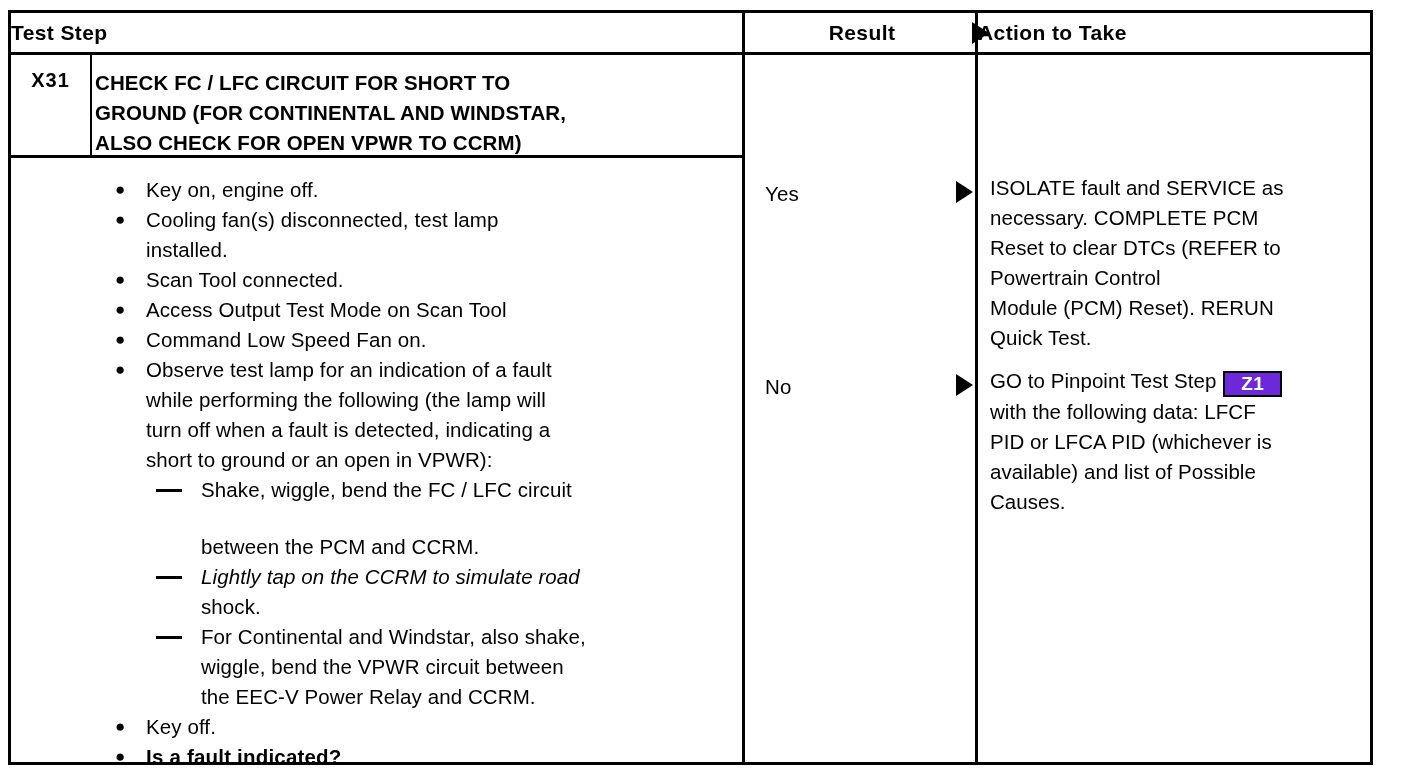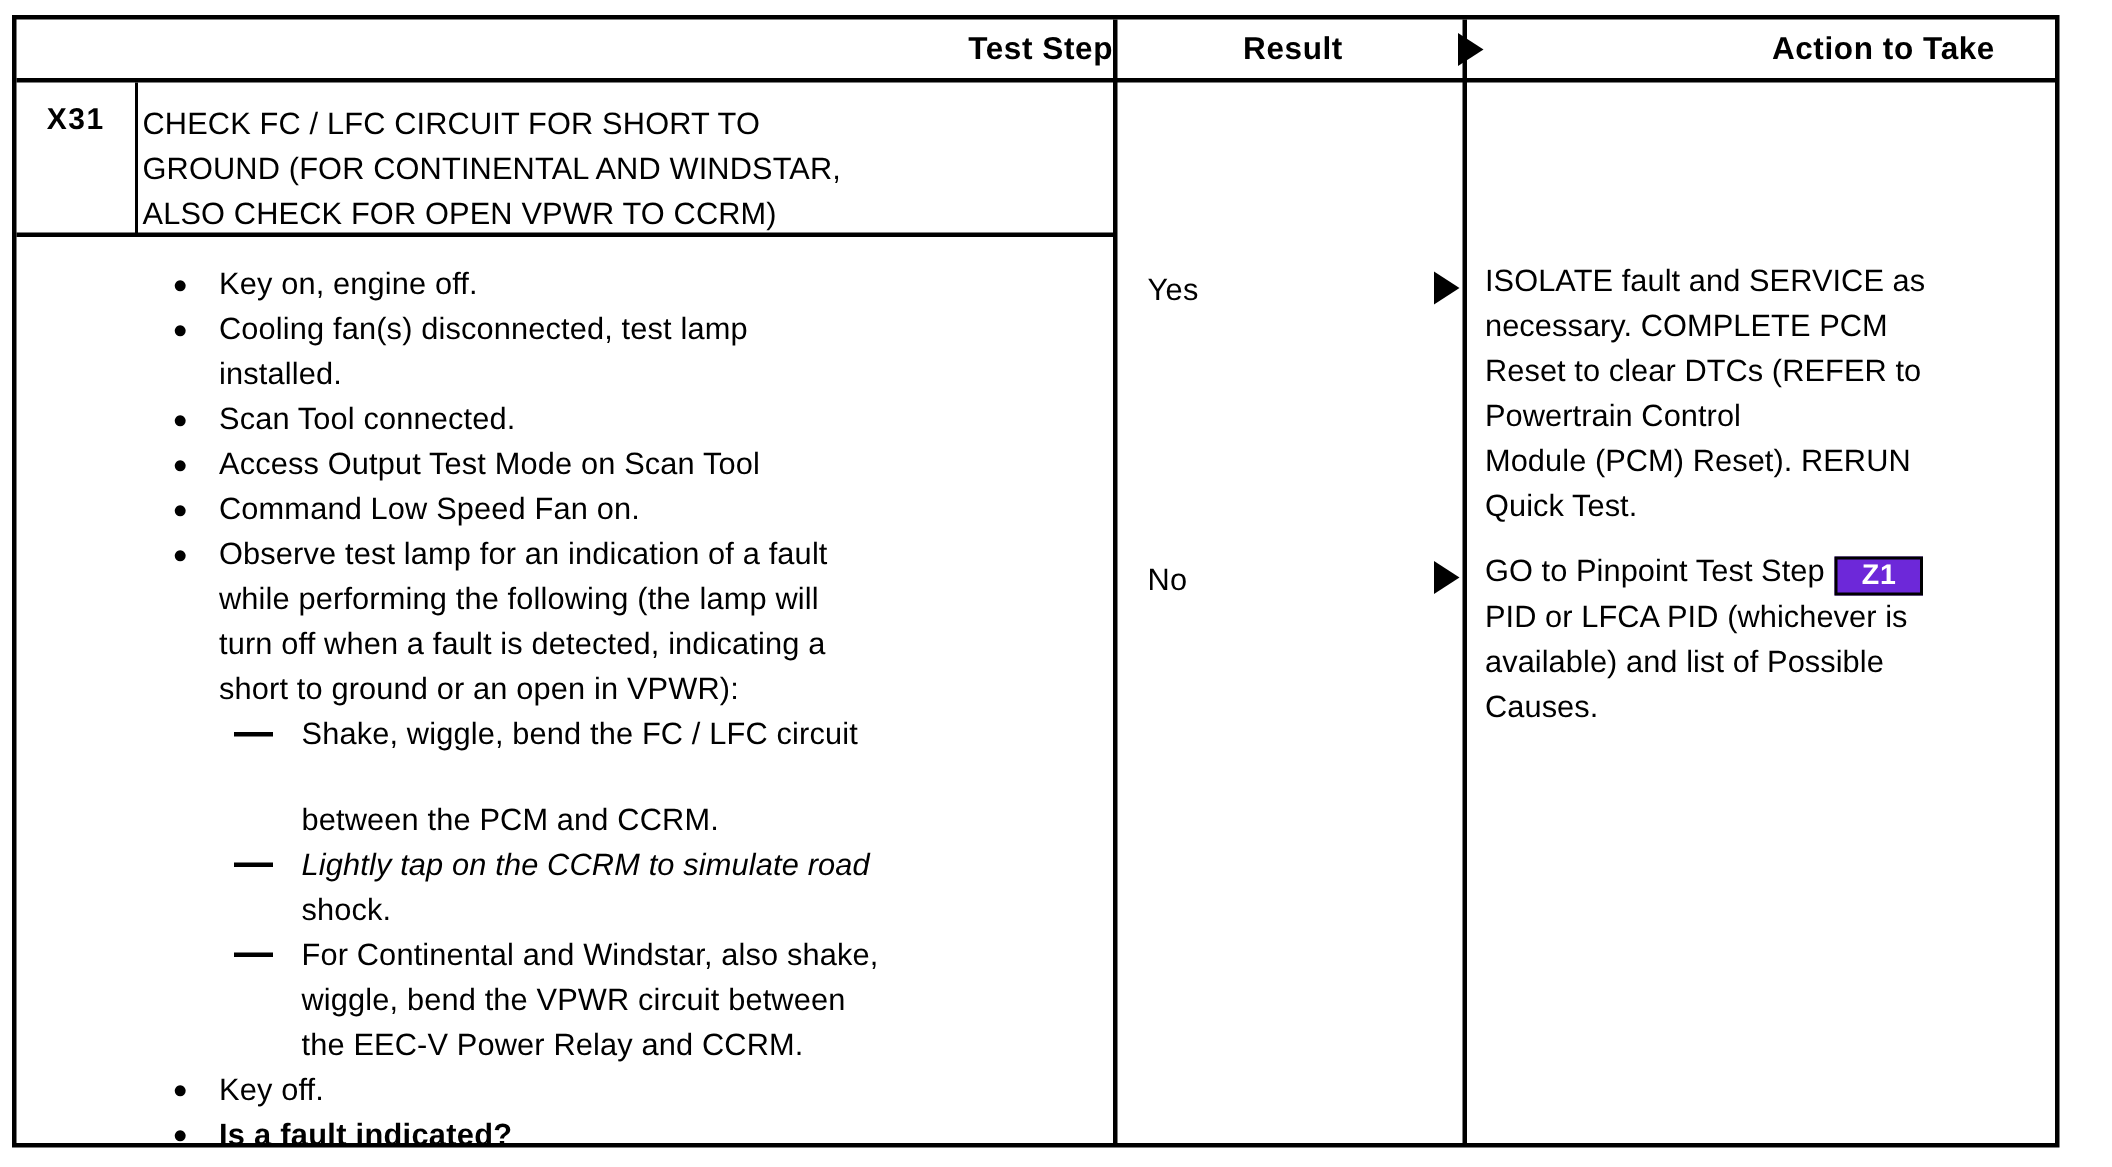--- a/index.html
+++ b/index.html
@@ -78,21 +78,21 @@
     left: 0; top: 0;
     width: 100%;
     height: 39px;
   }
   .hdr-cell {
     position: absolute;
     top: 0;
     height: 39px;
     display: flex;
     align-items: center;
-    justify-content: flex-end;
+    justify-content: flex-start;
     font-size: 21px;
     font-weight: bold;
     letter-spacing: 0.4px;
   }
   .hdr-step   { left: 0;     width: 731px; }
   .hdr-result { left: 734px; width: 230px; margin-left: 17px; }
   .hdr-action { left: 967px; width: 352px; }
 
   .hdr-result {
     justify-content: flex-start;
@@ -139,20 +139,21 @@
   
   .step-title {
     position: absolute;
     left: 84px;
     top: 42px;
     width: 640px;
     font-size: 20.5px;
     line-height: 30px;
     letter-spacing: 0.1px;
     padding-top: 13px;
+    font-weight: bold;
   }
   .step-title .tline { white-space: pre; }
 
   
   .procedure {
     position: absolute;
     left: 0;
     top: 145px;
     width: 731px;
     bottom: 0;
@@ -315,19 +316,20 @@
     <div class="action-cell action-yes" id="action-yes">
         <div class="aline">ISOLATE fault and SERVICE as</div>
         <div class="aline">necessary. COMPLETE PCM</div>
         <div class="aline">Reset to clear DTCs (REFER to</div>
         <div class="aline">Powertrain Control</div>
         <div class="aline">Module (PCM) Reset). RERUN</div>
         <div class="aline">Quick Test.</div>
       </div>
     <div class="action-cell action-no" id="action-no">
         <div class="aline">GO to Pinpoint Test Step <span class="boxref">Z1</span></div>
+        <div class="aline">with the following data: LFCF</div>
         <div class="aline">PID or LFCA PID (whichever is</div>
         <div class="aline">available) and list of Possible</div>
         <div class="aline">Causes.</div>
       </div>
 
   </div>
 </div>
 
 </body></html>

